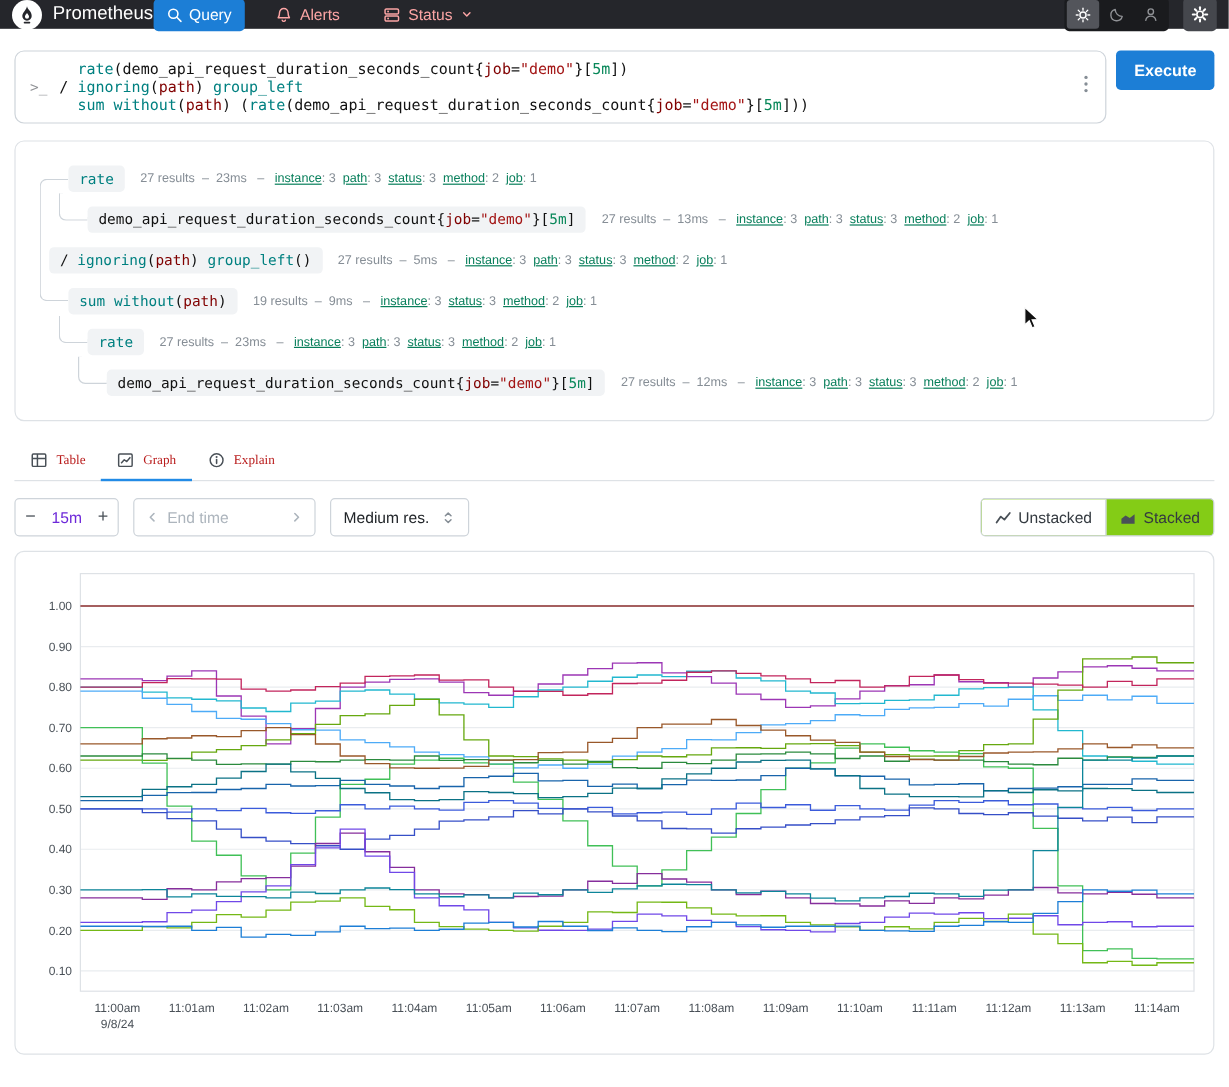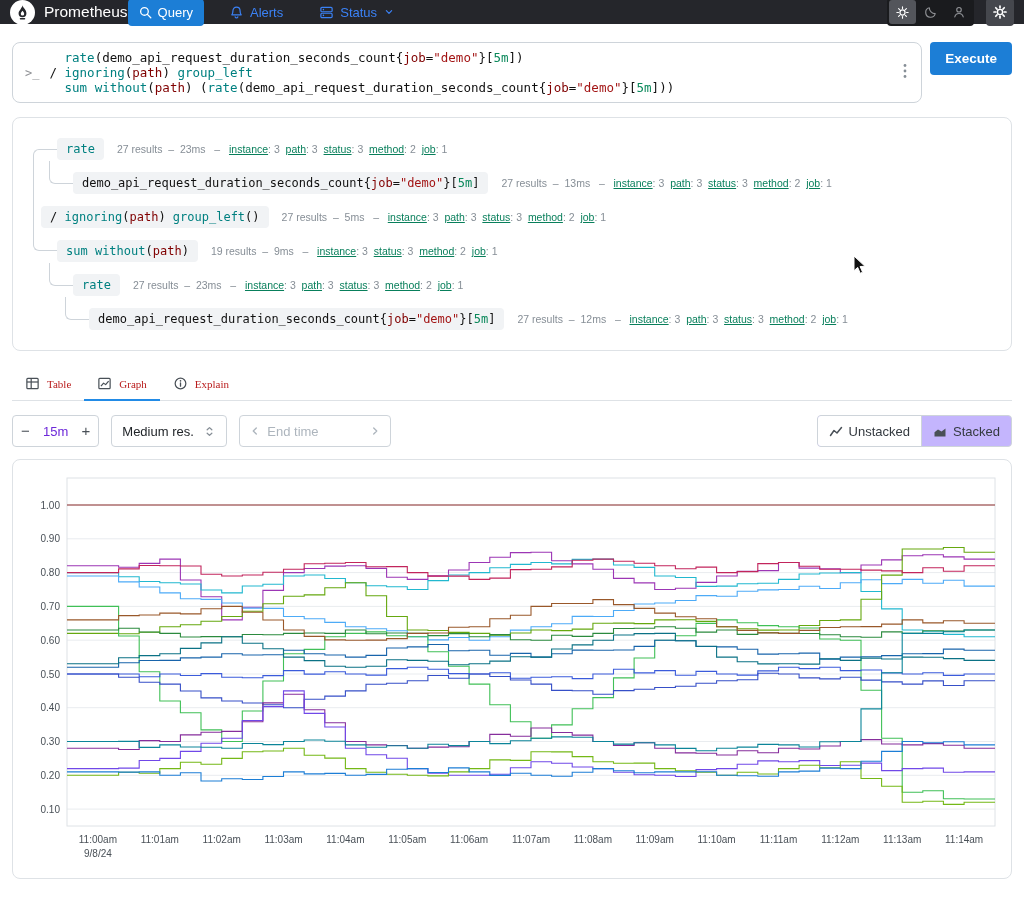--- a/index.html
+++ b/index.html
@@ -5,21 +5,21 @@
   * { box-sizing: border-box; }
   html,body { margin:0; padding:0; }
   body {
     width:1024px; height:906px; position:relative; overflow:hidden;
     background:#fff; font-family:"Liberation Sans", sans-serif; color:#212529;
   }
   
   .navbar { height:24px; background:#25262b; display:flex; align-items:center; padding:0 10px; }
   .brand { display:flex; align-items:center; gap:9px; color:#fff; font-size:15.5px; font-weight:500; cursor:pointer; }
   .logo-circle { width:25px; height:25px; background:#fff; border-radius:50%; display:flex; align-items:center; justify-content:center; }
-  .nav-btn { display:flex; align-items:center; gap:6px; color:#3b82f6; font-size:13px; padding:6px 11px; border-radius:4px; cursor:pointer; }
+  .nav-btn { display:flex; align-items:center; gap:6px; color:#fca5a5; font-size:13px; padding:6px 11px; border-radius:4px; cursor:pointer; }
   .nav-btn.active { background:#1c7ed6; color:#fff; }
   .nav-btn:first-of-type { margin-left:66px; }
   .nav-btn + .nav-btn { margin-left:14px; }
   .nav-right { margin-left:auto; display:flex; align-items:center; gap:12px; }
   .theme-toggle { display:flex; background:#1a1b1e; border-radius:4px; padding:2px; gap:1px; }
   .theme-seg { width:27px; height:24px; display:flex; align-items:center; justify-content:center; color:#909296; border-radius:3px; cursor:pointer; }
   .theme-seg.selected { background:#53555b; color:#fff; }
   .gear-btn { width:28px; height:28px; border-radius:4px; background:#45474d; display:flex; align-items:center; justify-content:center; color:#fff; cursor:pointer; }
   
   .main { padding:18px 12px 0 12px; }
@@ -51,21 +51,21 @@
   .ticon { color:#495057; }
   
   .controls { display:flex; align-items:center; gap:12px; margin-top:14px; }
   .ctl-group { display:flex; align-items:center; border:1px solid #ced4da; border-radius:4px; height:32px; background:#fff; }
   .range-btn { width:25px; text-align:center; color:#495057; font-size:15px; cursor:pointer; line-height:30px; }
   .range-val { font-size:13px; color:#6d28d9; padding:0 5px; cursor:pointer; }
   .endtime { width:152px; justify-content:space-between; padding:0 8px; }
   .endtime-input { border:none; outline:none; width:100px; font-size:13px; font-family:inherit; color:#212529; }
   .endtime-input::placeholder { color:#adb5bd; }
   .res-select { width:116px; justify-content:space-between; padding:0 10px; font-size:13px; color:#212529; cursor:pointer; }
-  .stack-toggle { margin-left:auto; display:flex; border:1px solid #ced4da; border-radius:4px; overflow:hidden; height:32px; background:#c4b5fd; }
+  .stack-toggle { margin-left:auto; display:flex; border:1px solid #ced4da; border-radius:4px; overflow:hidden; height:32px; background:#84cc16; }
   .stack-opt { display:flex; align-items:center; gap:6px; padding:0 11px; font-size:13px; color:#343a40; cursor:pointer; }
   .stack-opt.selected { background:#fff; border-right:1px solid #ced4da; }
   .sicon { color:#495057; }
   
   .graph-panel { border:1px solid #dee2e6; border-radius:8px; margin-top:12px; padding:8px 6px 2px; }
   .graph-panel svg { display:block; margin:0 auto; }
   .ylab { font-family:"Liberation Sans",sans-serif; font-size:10px; fill:#495057; text-anchor:end; }
   .xlab { font-family:"Liberation Sans",sans-serif; font-size:10px; fill:#495057; text-anchor:middle; }
   .grid { stroke:#e9ecef; stroke-width:1; }
   .frame { fill:none; stroke:#dee2e6; stroke-width:1; }
@@ -238,35 +238,35 @@
     </div>
   </div>
 
   <div class="controls">
     <div class="ctl-group">
       <div class="range-btn">−</div>
       <div class="range-val">15m</div>
       <div class="range-btn">+</div>
     </div>
 
+    <div class="ctl-group endtime">
+      <svg width="14" height="14" viewBox="0 0 16 16" style="color:#adb5bd; cursor:pointer;">
+        <polyline points="9.5,4.5 6,8 9.5,11.5" fill="none" stroke="currentColor" stroke-width="1.5" stroke-linecap="round" stroke-linejoin="round"></polyline>
+      </svg>
+      <input class="endtime-input" placeholder="End time" style="">
+      <svg width="14" height="14" viewBox="0 0 16 16" style="color:#adb5bd; cursor:pointer;">
+        <polyline points="6.5,4.5 10,8 6.5,11.5" fill="none" stroke="currentColor" stroke-width="1.5" stroke-linecap="round" stroke-linejoin="round"></polyline>
+      </svg>
+    </div>
+
     <div class="ctl-group res-select">
       <span>Medium res.</span>
       <svg width="13" height="15" viewBox="0 0 14 16" style="color:#868e96;">
         <polyline points="4.5,6.2 7,3.8 9.5,6.2" fill="none" stroke="currentColor" stroke-width="1.4" stroke-linecap="round" stroke-linejoin="round"></polyline>
         <polyline points="4.5,9.8 7,12.2 9.5,9.8" fill="none" stroke="currentColor" stroke-width="1.4" stroke-linecap="round" stroke-linejoin="round"></polyline>
-      </svg>
-    </div>
-
-    <div class="ctl-group endtime">
-      <svg width="14" height="14" viewBox="0 0 16 16" style="color:#adb5bd; cursor:pointer;">
-        <polyline points="9.5,4.5 6,8 9.5,11.5" fill="none" stroke="currentColor" stroke-width="1.5" stroke-linecap="round" stroke-linejoin="round"></polyline>
-      </svg>
-      <input class="endtime-input" placeholder="End time" style="">
-      <svg width="14" height="14" viewBox="0 0 16 16" style="color:#adb5bd; cursor:pointer;">
-        <polyline points="6.5,4.5 10,8 6.5,11.5" fill="none" stroke="currentColor" stroke-width="1.5" stroke-linecap="round" stroke-linejoin="round"></polyline>
       </svg>
     </div>
 
     <div class="stack-toggle">
       <div class="stack-opt selected">
         <svg class="sicon" width="14" height="14" viewBox="0 0 14 14">
           <polyline points="1.5,11.5 5,6.5 8,9 12.5,3.5" fill="none" stroke="currentColor" stroke-width="1.5" stroke-linejoin="round" stroke-linecap="round"></polyline>
         </svg>
         <span>Unstacked</span>
       </div>

